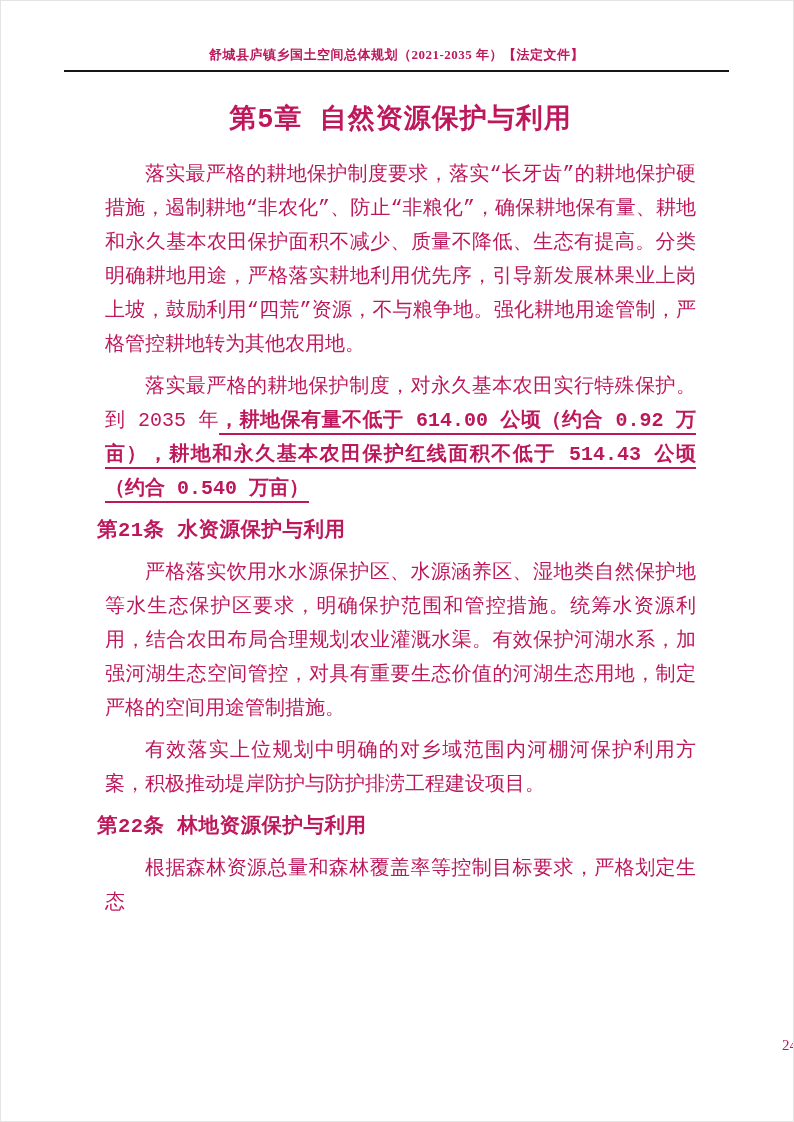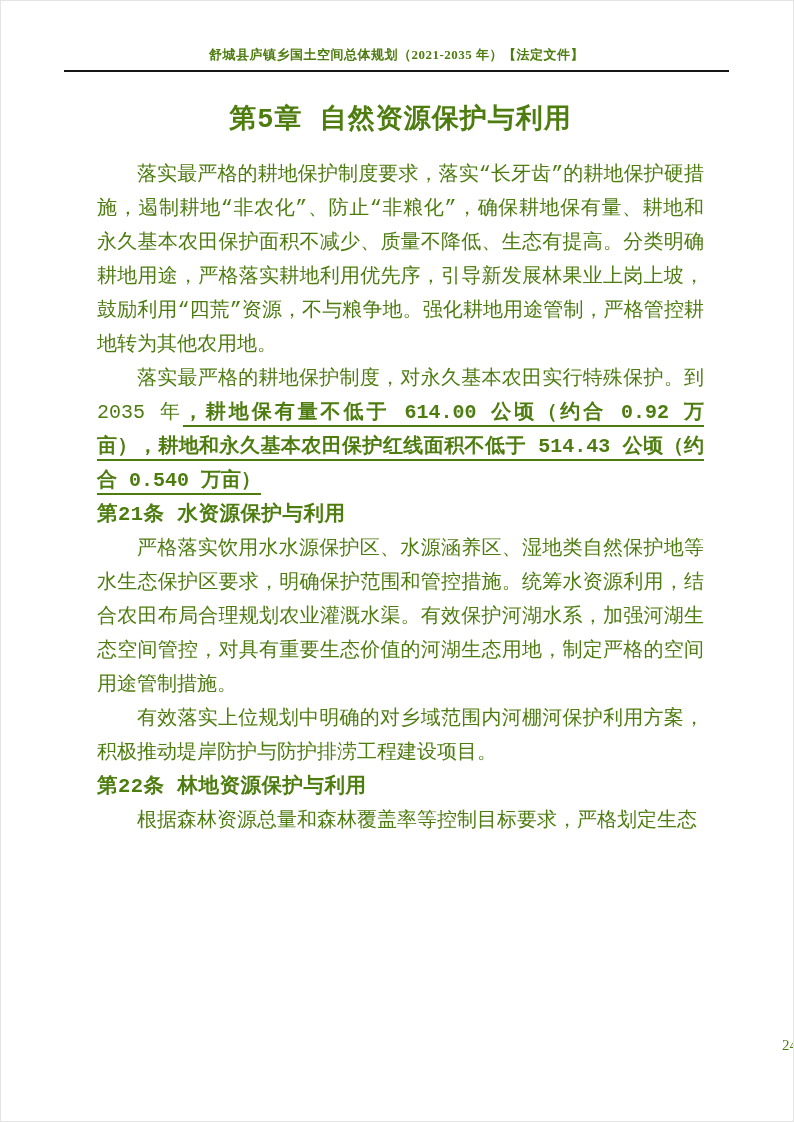--- a/index.html
+++ b/index.html
@@ -7,21 +7,21 @@
     padding: 0;
     background: #ffffff;
   }
   .page {
     position: relative;
     width: 794px;
     height: 1122px;
     background: #ffffff;
     box-sizing: border-box;
     border: 1px solid #e4e4e4;
-    color: #4d7c0f;
+    color: #be185d;
     font-family: "Liberation Serif", "DejaVu Serif", serif;
     overflow: hidden;
   }
   .header {
     position: absolute;
     top: 45px;
     left: 63px;
     right: 64px;
     text-align: center;
     font-size: 13px;
@@ -47,21 +47,21 @@
     letter-spacing: 1px;
   }
   .section-heading {
     margin: 0;
     font-size: 20.5px;
     font-weight: bold;
     line-height: 34px;
     letter-spacing: 0.5px;
   }
   .para {
-    margin: 0;
+    margin: 8px;
     font-size: 20px;
     line-height: 34px;
     text-align: justify;
     text-justify: inter-character;
     text-indent: 2em;
     overflow-wrap: break-word;
   }
   .emphasis {
     font-weight: bold;
     text-decoration: underline;

